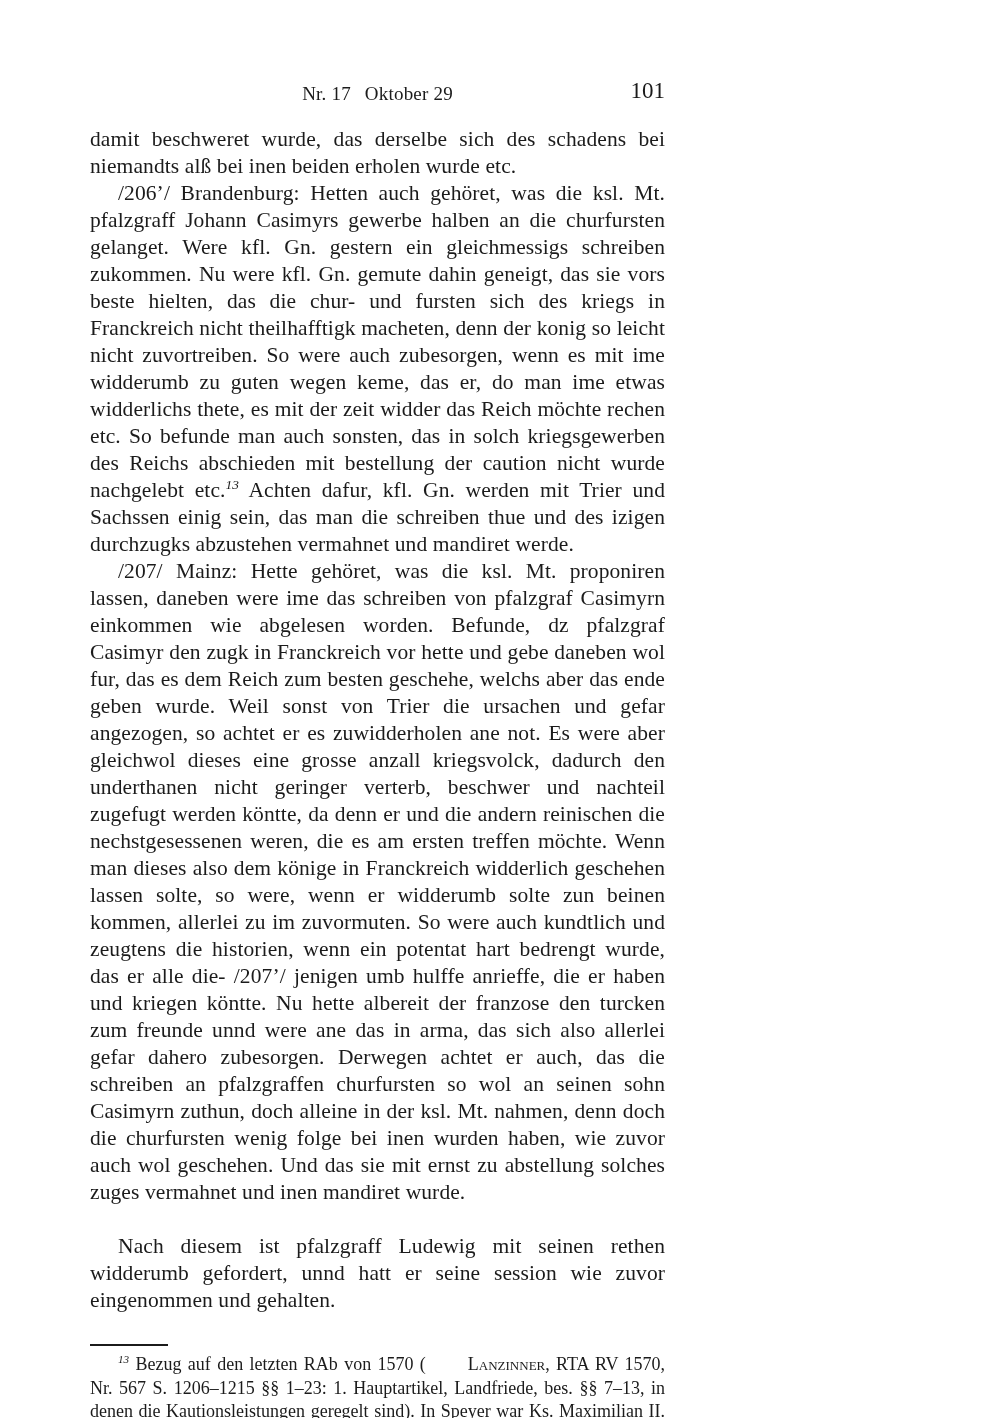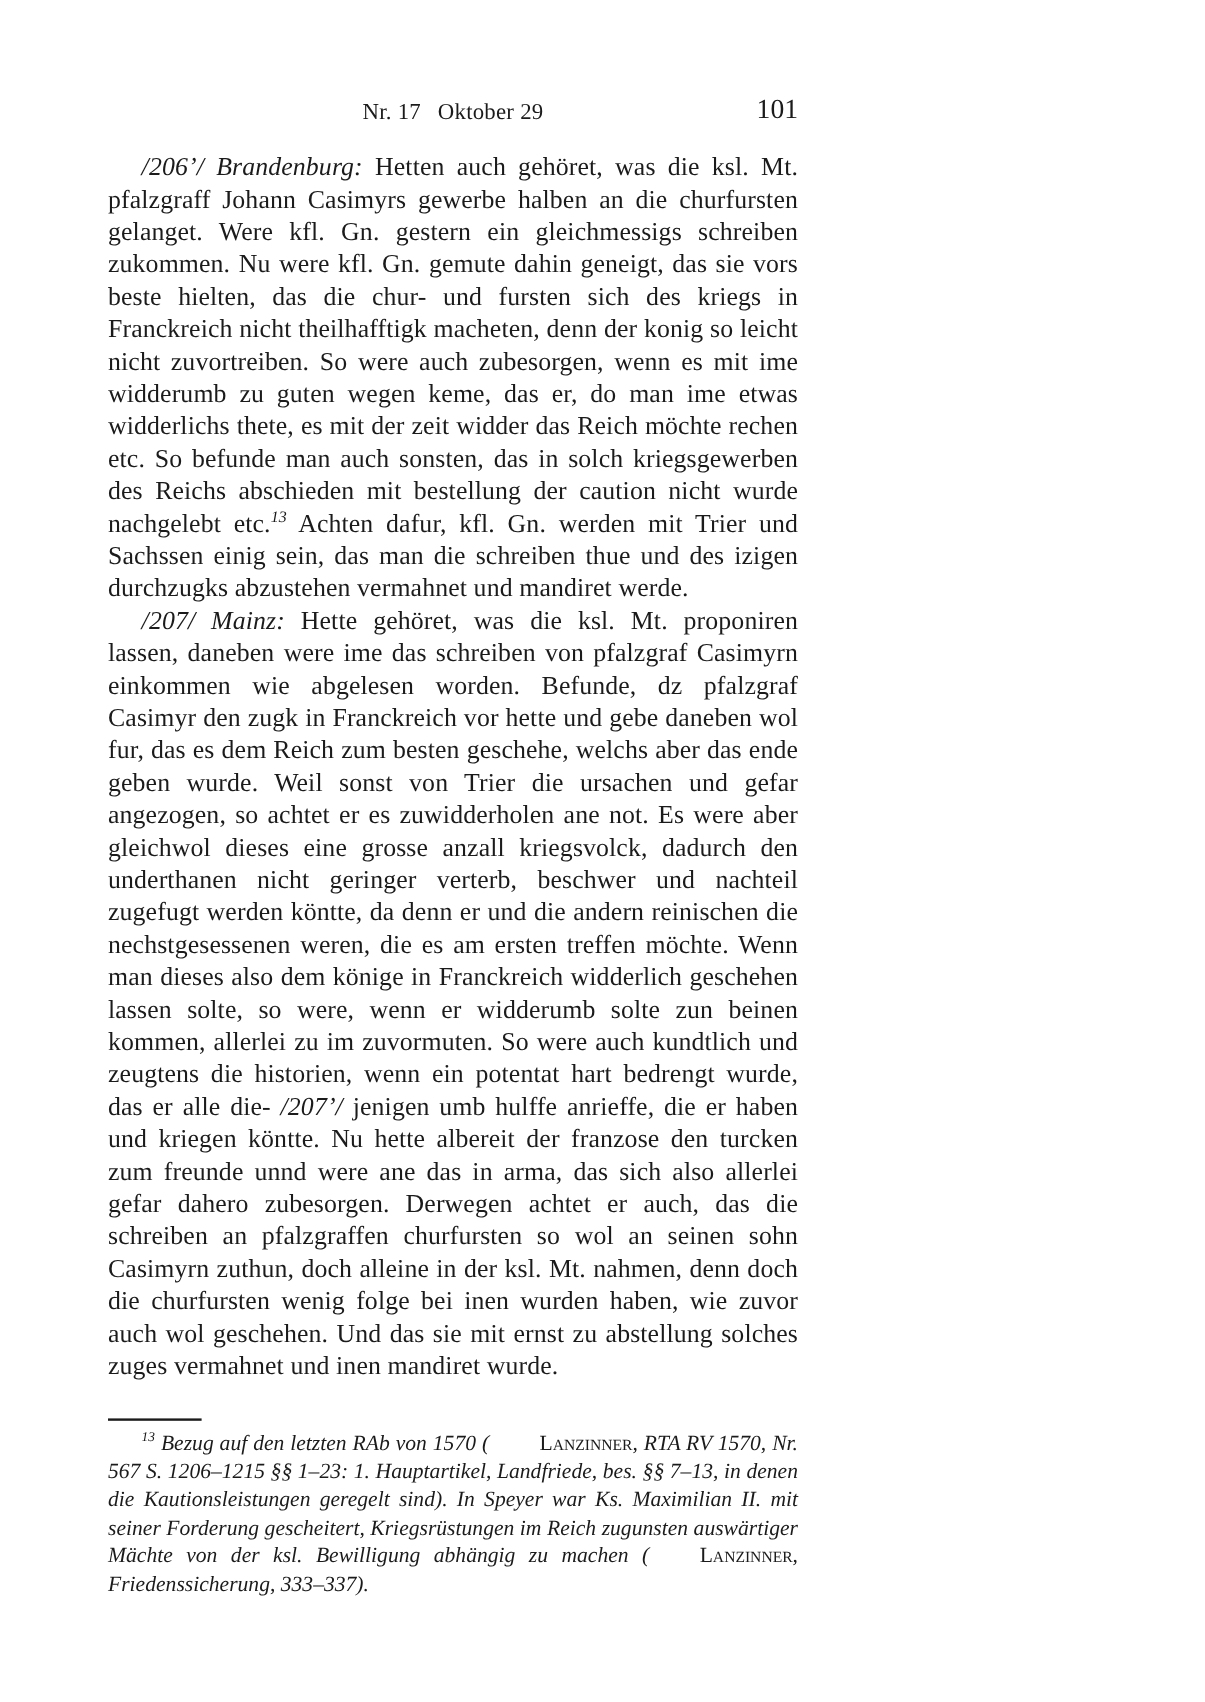--- a/index.html
+++ b/index.html
@@ -53,21 +53,20 @@
   .body-text p {
     margin: 0;
   }
   .body-text p.indent {
     text-indent: 28px;
   }
   .body-text p.spaced {
     margin-top: 27px;
   }
   .italic {
-    font-style: italic;
   }
   .smallcaps {
     font-variant: small-caps;
     font-style: normal;
     margin-left: 42px;
   }
   sup.fn-ref {
     font-size: 0.62em;
     line-height: 0;
     vertical-align: super;
@@ -98,22 +97,24 @@
 
   <header class="running-head">
     <span class="head-center">
       <span>Nr. 17</span><span class="gap"></span><span>Oktober 29</span>
     </span>
     <span class="page-num">101</span>
   </header>
 
   <main class="body-text" id="body-text">
 
+  <p><span>damit beschweret wurde, das derselbe sich des schadens bei niemandts alß bei inen beiden erholen wurde etc.</span></p>
       <p class="indent"><span class="italic">/206’/ Brandenburg:</span><span> Hetten auch gehöret, was die ksl. Mt. pfalzgraff Johann Casimyrs gewerbe halben an die churfursten gelanget. Were kfl. Gn. gestern ein gleichmessigs schreiben zukommen. Nu were kfl. Gn. gemute dahin geneigt, das sie vors beste hielten, das die chur- und fursten sich des kriegs in Franckreich nicht theilhafftigk macheten, denn der konig so leicht nicht zuvortreiben. So were auch zubesorgen, wenn es mit ime widderumb zu guten wegen keme, das er, do man ime etwas widderlichs thete, es mit der zeit widder das Reich möchte rechen etc. So befunde man auch sonsten, das in solch kriegsgewerben des Reichs abschieden mit bestellung der caution nicht wurde nachgelebt etc.</span><sup class="fn-ref">13</sup><span> Achten dafur, kfl. Gn. werden mit Trier und Sachssen einig sein, das man die schreiben thue und des izigen durchzugks abzustehen vermahnet und mandiret werde.</span></p>
       <p class="indent"><span class="italic">/207/ Mainz:</span><span> Hette gehöret, was die ksl. Mt. proponiren lassen, daneben were ime das schreiben von pfalzgraf Casimyrn einkommen wie abgelesen worden. Befunde, dz pfalzgraf Casimyr den zugk in Franckreich vor hette und gebe daneben wol fur, das es dem Reich zum besten geschehe, welchs aber das ende geben wurde. Weil sonst von Trier die ursachen und gefar angezogen, so achtet er es zuwidderholen ane not. Es were aber gleichwol dieses eine grosse anzall kriegsvolck, dadurch den underthanen nicht geringer verterb, beschwer und nachteil zugefugt werden köntte, da denn er und die andern reinischen die nechstgesessenen weren, die es am ersten treffen möchte. Wenn man dieses also dem könige in Franckreich widderlich geschehen lassen solte, so were, wenn er widderumb solte zun beinen kommen, allerlei zu im zuvormuten. So were auch kundtlich und zeugtens die historien, wenn ein potentat hart bedrengt wurde, das er alle die- </span><span class="italic">/207’/</span><span> jenigen umb hulffe anrieffe, die er haben und kriegen köntte. Nu hette albereit der franzose den turcken zum freunde unnd were ane das in arma, das sich also allerlei gefar dahero zubesorgen. Derwegen achtet er auch, das die schreiben an pfalzgraffen churfursten so wol an seinen sohn Casimyrn zuthun, doch alleine in der ksl. Mt. nahmen, denn doch die churfursten wenig folge bei inen wurden haben, wie zuvor auch wol geschehen. Und das sie mit ernst zu abstellung solches zuges vermahnet und inen mandiret wurde.</span></p>
+      <p class="indent spaced"><span>Nach diesem ist pfalzgraff Ludewig mit seinen rethen widderumb gefordert, unnd hatt er seine session wie zuvor eingenommen und gehalten.</span></p>
     </main>
 
   <footer class="footnotes">
     <div class="fn-rule"></div>
     <p class="footnote" id="footnote-text">
       
     <sup class="fn-ref">13</sup><span class="italic"> Bezug auf den letzten RAb von 1570 (</span><span class="smallcaps">Lanzinner</span><span class="italic">, RTA RV 1570, Nr. 567 S. 1206–1215 §§ 1–23: 1. Hauptartikel, Landfriede, bes. §§ 7–13, in denen die Kautionsleistungen geregelt sind). In Speyer war Ks. Maximilian II. mit seiner Forderung gescheitert, Kriegsrüstungen im Reich zugunsten auswärtiger Mächte von der ksl. Bewilligung abhängig zu machen (</span><span class="smallcaps">Lanzinner</span><span class="italic">, Friedenssicherung, 333–337).</span></p>
   </footer>
 
 </div>

